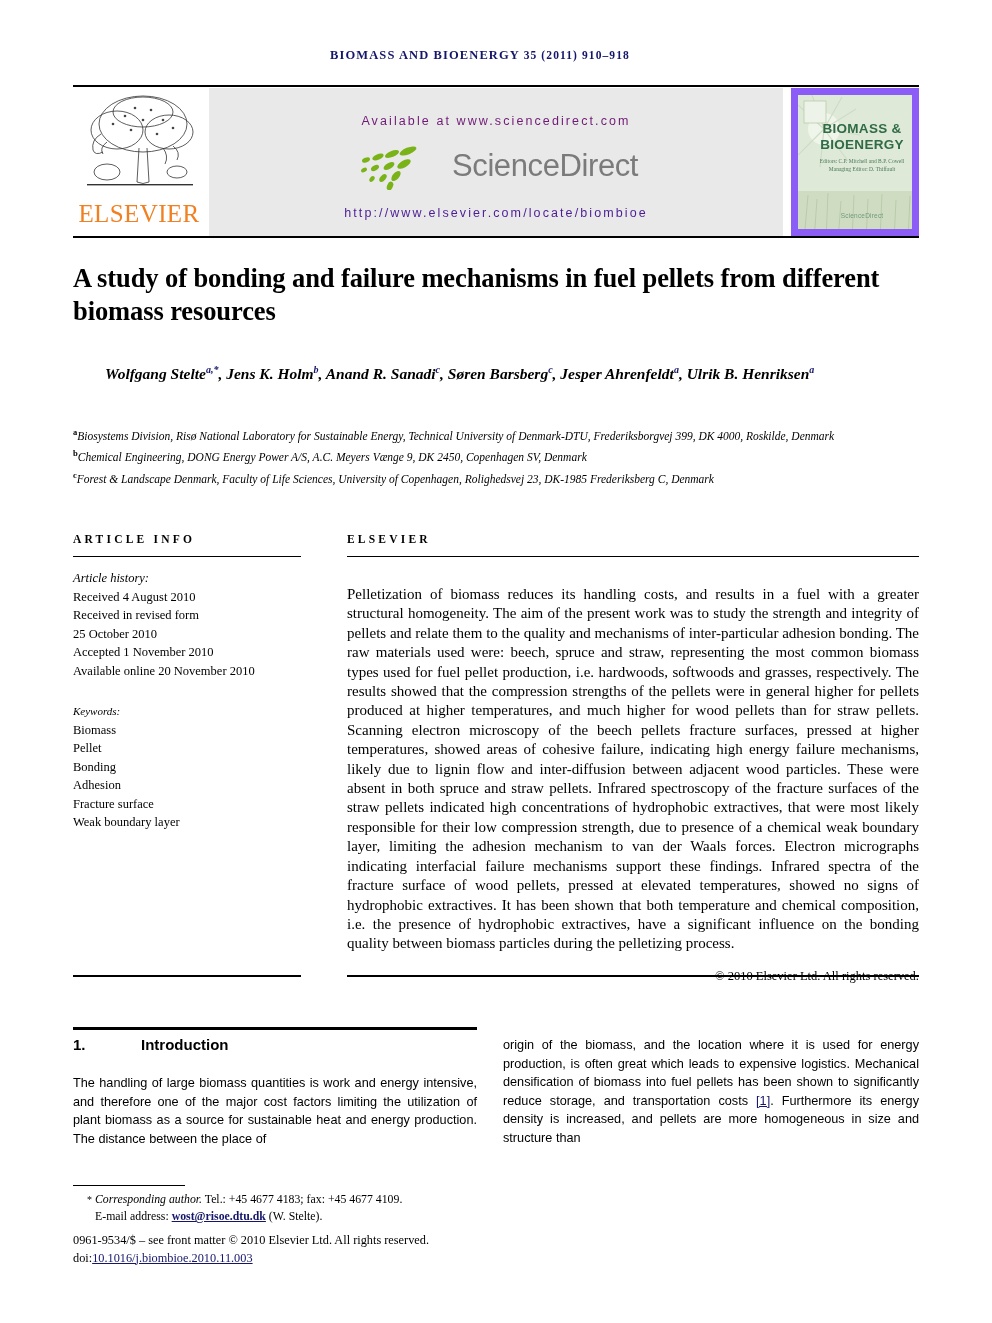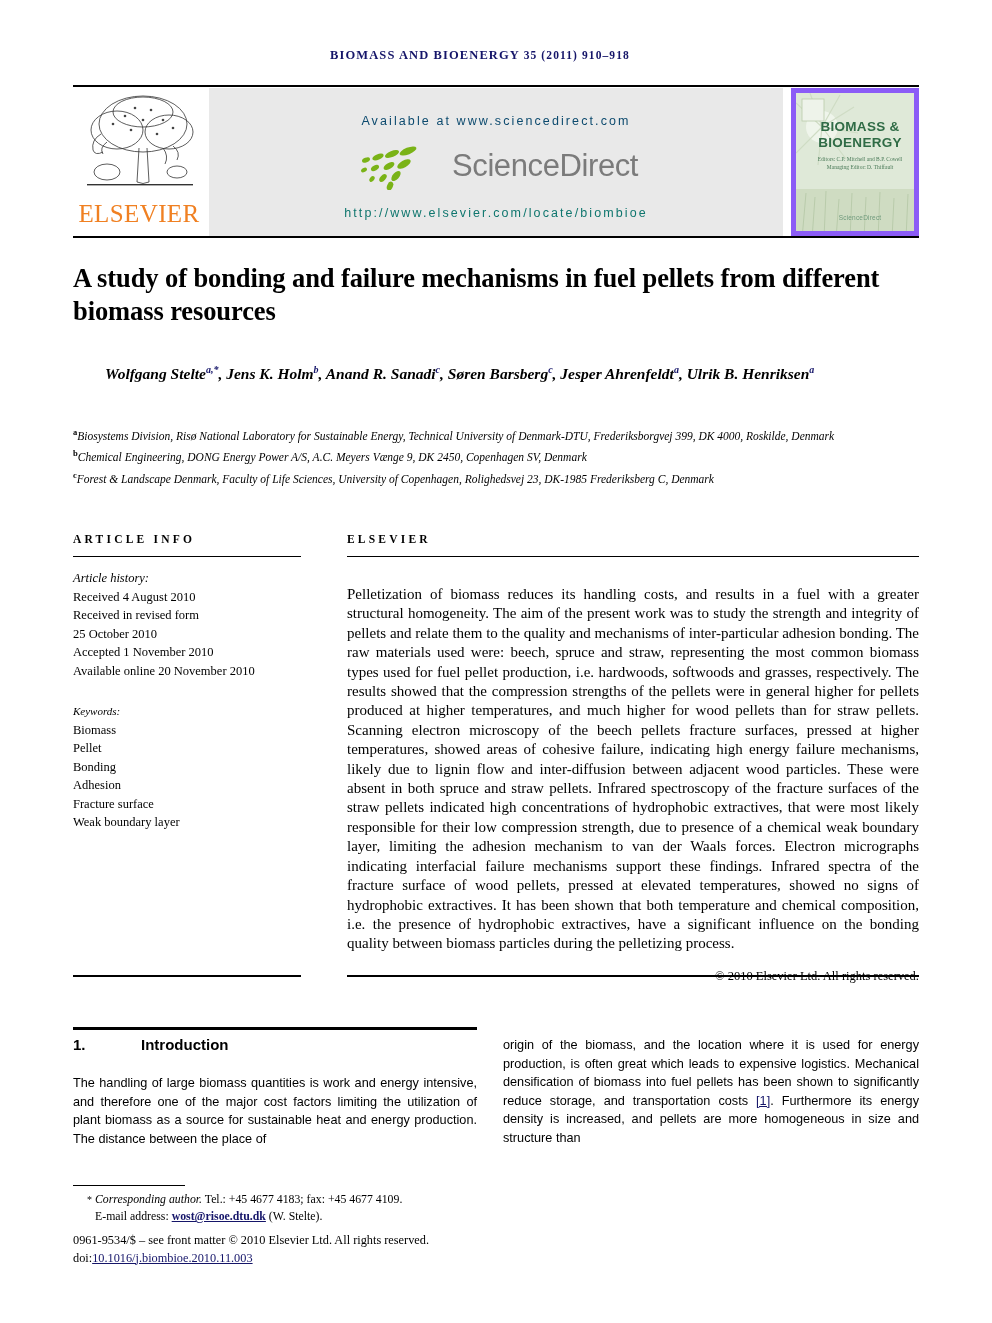--- a/index.html
+++ b/index.html
@@ -76,21 +76,21 @@
     height: 148px;
     background: #e9e9e9;
   }
   .sd-available {
     position: absolute;
     left: 0; top: 26px;
     width: 574px;
     text-align: center;
     font-family: "Liberation Sans", sans-serif;
     font-size: 12.5px;
-    color: #0c4a6e;
+    color: #701a75;
     letter-spacing: 2.1px;
   }
   .sd-logo {
     position: absolute;
     left: 0; top: 56px;
     width: 574px;
     height: 46px;
   }
   .sd-logo-inner {
     position: absolute;
@@ -108,31 +108,31 @@
     color: #7b7b7b;
     letter-spacing: -0.4px;
   }
   .sd-url {
     position: absolute;
     left: 0; top: 118px;
     width: 574px;
     text-align: center;
     font-family: "Liberation Sans", sans-serif;
     font-size: 12.5px;
-    color: #0f766e;
+    color: #4c1d95;
     letter-spacing: 2.1px;
   }
 
   .cover {
     position: absolute;
     left: 718px; top: 0;
     width: 128px;
     height: 148px;
     background: #eef2ea;
-    border: 5px solid #8b5cf6;
+    border: 7px solid #8b5cf6;
     box-sizing: border-box;
     overflow: hidden;
   }
   .cover-title {
     position: absolute;
     left: 0; top: 26px;
     width: 128px;
     text-align: center;
     font-family: "Liberation Sans", sans-serif;
     font-size: 13.5px;

